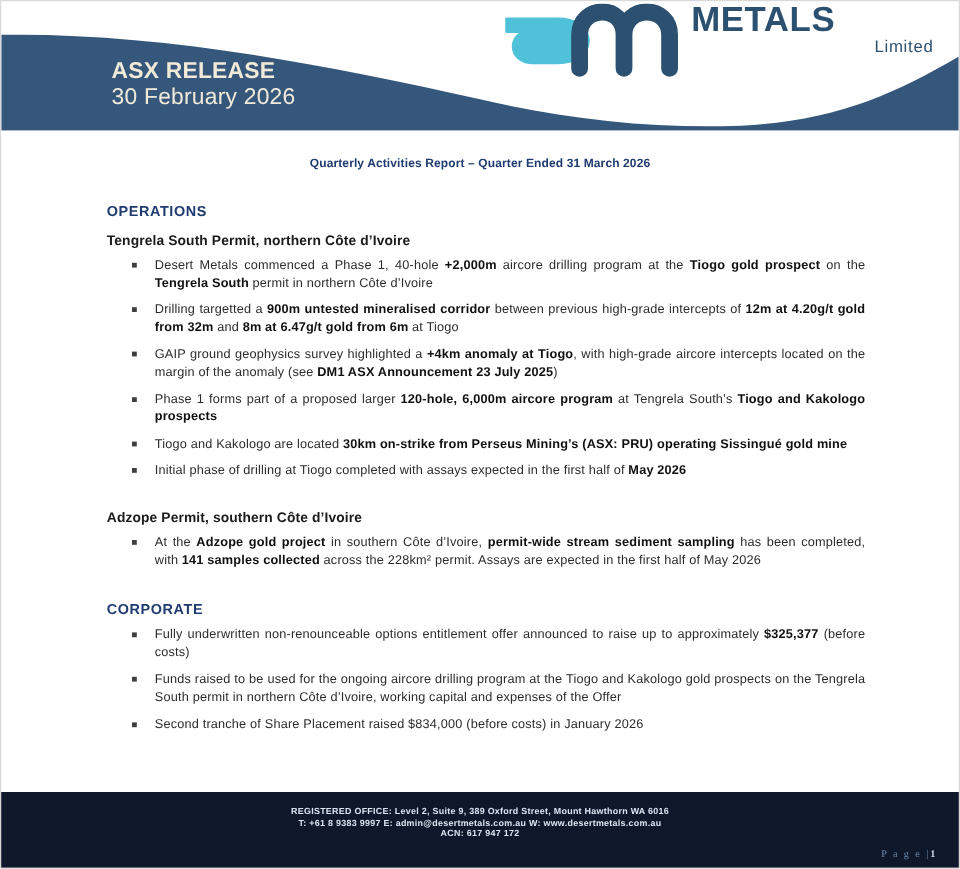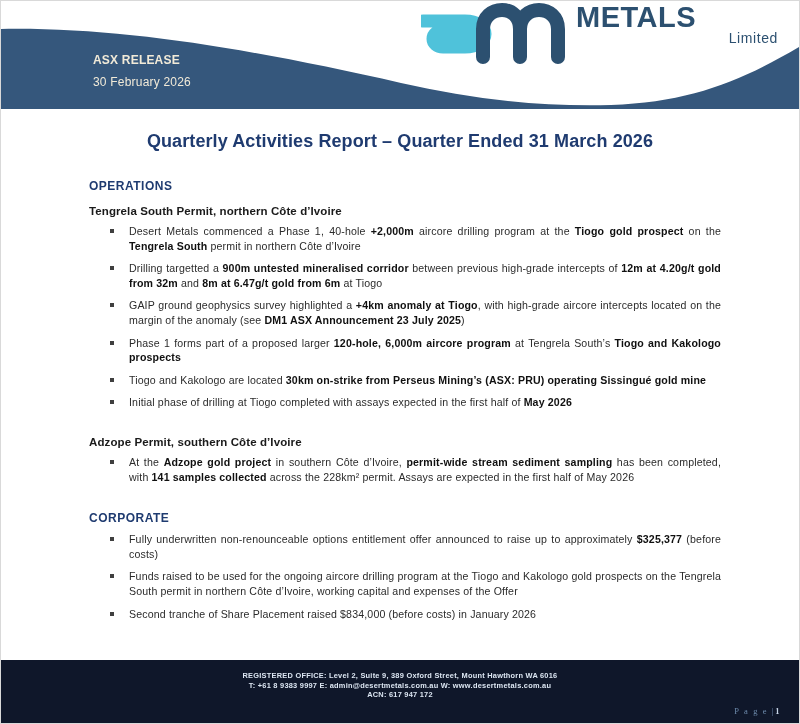--- a/index.html
+++ b/index.html
@@ -85,21 +85,21 @@
 
   .asx-block {
     position: absolute;
     left: 92px;
     top: 48px;
     z-index: 5;
   }
   .asx-line {
     color: #F1EAD8;
     font-family: "Liberation Sans", sans-serif;
-    font-size: 12px;
+    font-size: 19px;
     font-weight: bold;
     line-height: 22px;
     letter-spacing: 0.2px;
     display: block;
   }
   .asx-line.date {
     font-weight: normal;
   }
 
   
@@ -109,21 +109,21 @@
     top: 108px;
     width: 798px;
     padding: 0;
   }
 
   .doc-title {
     text-align: center;
     color: #1F3B70;
     font-family: "Liberation Sans", sans-serif;
     font-weight: bold;
-    font-size: 18px;
+    font-size: 10px;
     margin-top: 22px;
     letter-spacing: 0.1px;
   }
 
   .section-heading {
     color: #1F3B70;
     font-family: "Liberation Sans", sans-serif;
     font-weight: bold;
     font-size: 12px;
     letter-spacing: 0.5px;

